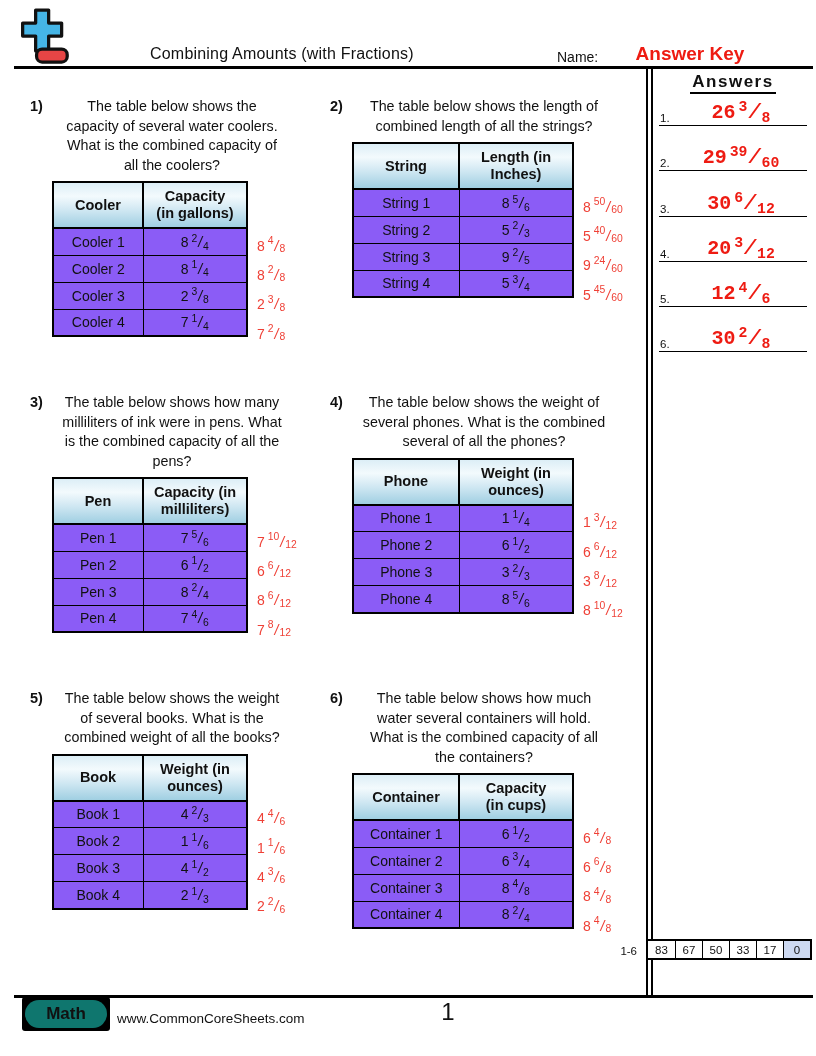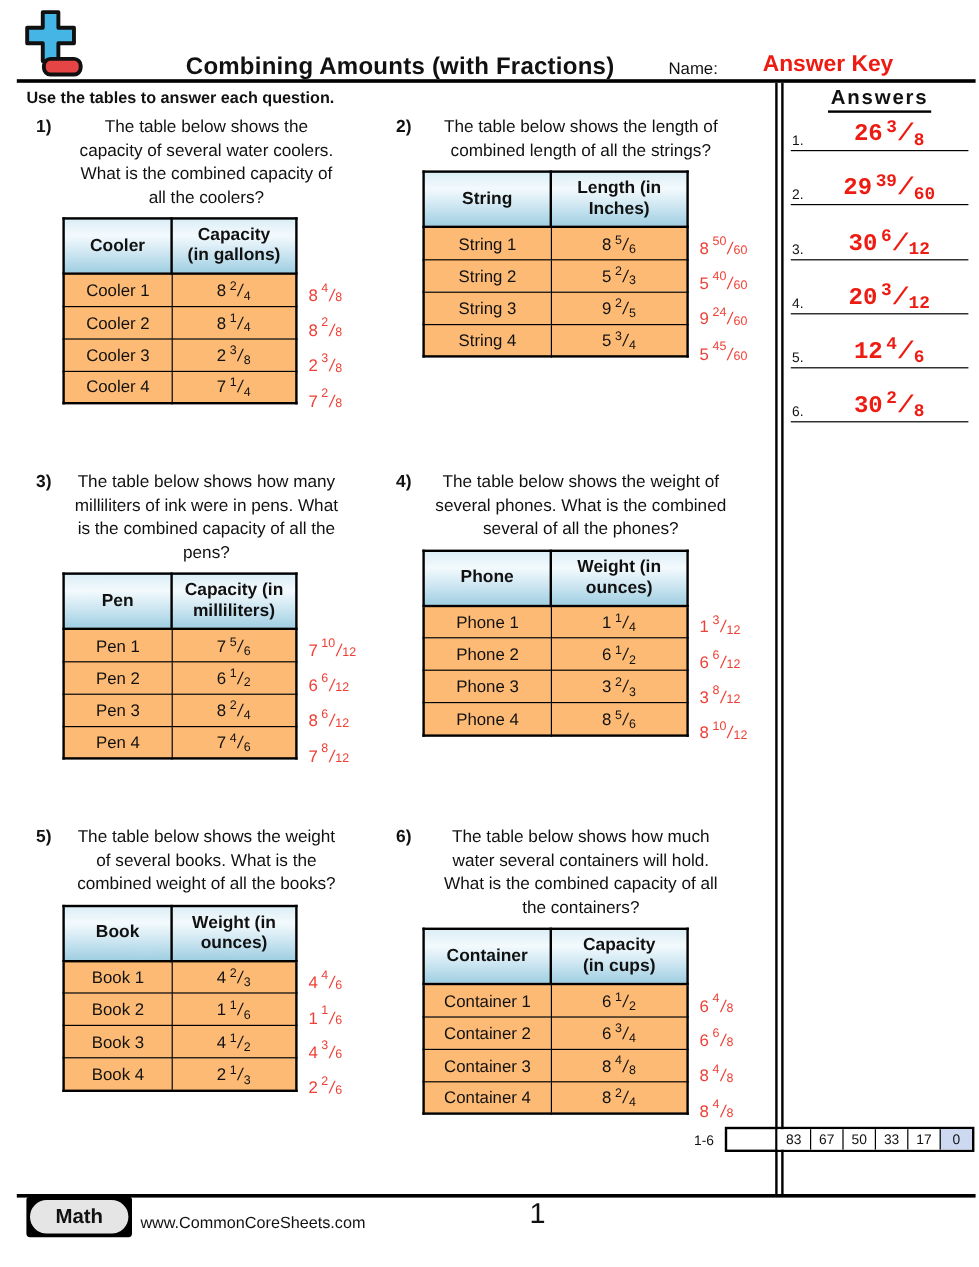--- a/index.html
+++ b/index.html
@@ -5,22 +5,22 @@
   * { margin:0; padding:0; box-sizing:border-box; }
   html,body { background:#888; }
   body { font-family:"Liberation Sans", sans-serif; }
   .page {
     position:relative; width:816px; height:1056px; margin:0 auto;
     background:#fff; overflow:hidden; color:#111;
   }
 
   
   .logo { position:absolute; left:18px; top:6px; }
-  .page-title { position:absolute; left:150px; top:45px; width:362px; text-align:right;
-    font-size:20px; letter-spacing:0.2px;font-weight:bold; }
+  .page-title { position:absolute; left:150px; top:45px; width:362px; text-align:left;
+    font-size:16px; letter-spacing:0.2px; }
   .name-label { position:absolute; left:557px; top:49px; font-size:14px; }
   .answer-key { position:absolute; left:610px; top:43px; width:160px; text-align:center;
     font-size:19px; font-weight:bold; color:var(--key-red); }
   .header-rule { position:absolute; left:14px; top:66px; width:799px; height:3px; background:#000; }
   .instructions { position:absolute; left:22px; top:74px; font-size:13.5px; font-weight:bold; }
 
   
   .double-divider { position:absolute; left:646px; top:69px; height:926px; width:7px;
     border-left:2px solid #000; border-right:2px solid #000; }
   .answers-heading { position:absolute; left:658px; top:72px; width:150px; text-align:center; }
@@ -47,68 +47,67 @@
     font-size:14.3px; line-height:19.5px; }
   .table-wrap { display:flex; align-items:flex-start; margin-left:30px; }
 
   table.data-table { border-collapse:collapse; border:2.5px solid #000; }
   table.data-table th {
     border:2px solid #000; height:46px; vertical-align:middle; text-align:center;
     font-size:14.5px; font-weight:bold; line-height:17px; padding:2px 4px;
     background:linear-gradient(180deg, var(--hdr-top) 0%, #f3fafd 30%, #cfe7f2 62%, var(--hdr-bot) 100%);
   }
   table.data-table td { border:1.6px solid #000; height:27px; text-align:center;
-    font-size:14px; padding:0 6px; background:#fdba74; }
+    font-size:14px; padding:0 6px; background:#8b5cf6; }
   .col-l .c1 { min-width:90px;margin-left:14px; }  .col-l .c2 { min-width:104px; }
   .col-r .c1 { min-width:106px; } .col-r .c2 { min-width:114px; }
 
   .converted-col { display:flex; flex-direction:column; margin-left:9px; padding-top:50px; }
   .row-answer { height:29.4px; display:flex; align-items:center;
     color:var(--row-red); font-size:14px; white-space:nowrap; }
 
   
   .fr-w { }
   .fr-n { font-size:0.74em; position:relative; top:-0.5em; margin:0 1px 0 3px; }
   .fr-sl { font-style:italic; }
   .fr-d { font-size:0.74em; position:relative; top:0.28em; margin-left:1px; }
 
   
   .footer-rule { position:absolute; left:14px; top:995px; width:799px; height:3px; background:#000; }
   .math-badge { position:absolute; left:22px; top:997px; width:88px; height:34px;
     background:#000; border-radius:3px; }
   .math-badge-inner { position:absolute; left:3px; right:3px; top:3px; bottom:3px;
-    background:#e5e5e5; border-radius:16px; display:flex; align-items:center; justify-content:center;
+    background:#0f766e; border-radius:16px; display:flex; align-items:center; justify-content:center;
     font-size:17px; font-weight:bold; }
   .site-url { position:absolute; left:117px; top:1011px; font-size:13.5px; }
   .page-number { position:absolute; left:408px; top:998px; width:80px; text-align:center;
     font-size:24px; font-weight:400; }
   .score-strip { position:absolute; right:4px; top:939px; display:flex; align-items:center; }
   .score-range { font-size:11.5px; margin-right:9px; margin-top:2px; }
-  .score-cells { display:flex; border:2px solid #000;padding-left:42px; }
+  .score-cells { display:flex; border:2px solid #000; }
   .score-cell { width:27px; height:17px; display:flex; align-items:center; justify-content:center;
     font-size:11.5px; border-left:1px solid #000; background:#fff; }
   .score-cell:first-child { border-left:none; }
   .score-cell.hl { background:var(--score-hl); }
 </style>
 </head>
 <body>
 
 <div class="page" style="--key-red: #ee1b12; --row-red: #ef4036; --hdr-top: #dceef6; --hdr-bot: #a0cfe2; --score-hl: #cdd9f1;">
 
   <div class="logo">
     <svg width="52" height="62" viewBox="0 0 56 64">
       <path d="M19 3 h14 v14 h14 v14 h-14 v16 h-14 v-16 H5 V17 h14 z" fill="#45b5e6" stroke="#111" stroke-width="3.5" stroke-linejoin="round"></path>
       <rect x="20" y="45" width="33" height="14" rx="6" fill="#e64545" stroke="#111" stroke-width="3.5"></rect>
     </svg>
   </div>
   <div class="page-title">Combining Amounts (with Fractions)</div>
   <div class="name-label">Name:</div>
   <div class="answer-key">Answer Key</div>
   <div class="header-rule"></div>
-  <div class="instructions">Use the tables to answer each question.</div>
 
   <div class="problems" id="problems">
       <div class="problem">
         <span class="qnum">1)</span>
         <div class="qtext">
           <div class="qline">The table below shows the</div>
           <div class="qline">capacity of several water coolers.</div>
           <div class="qline">What is the combined capacity of</div>
           <div class="qline">all the coolers?</div>
         </div>

